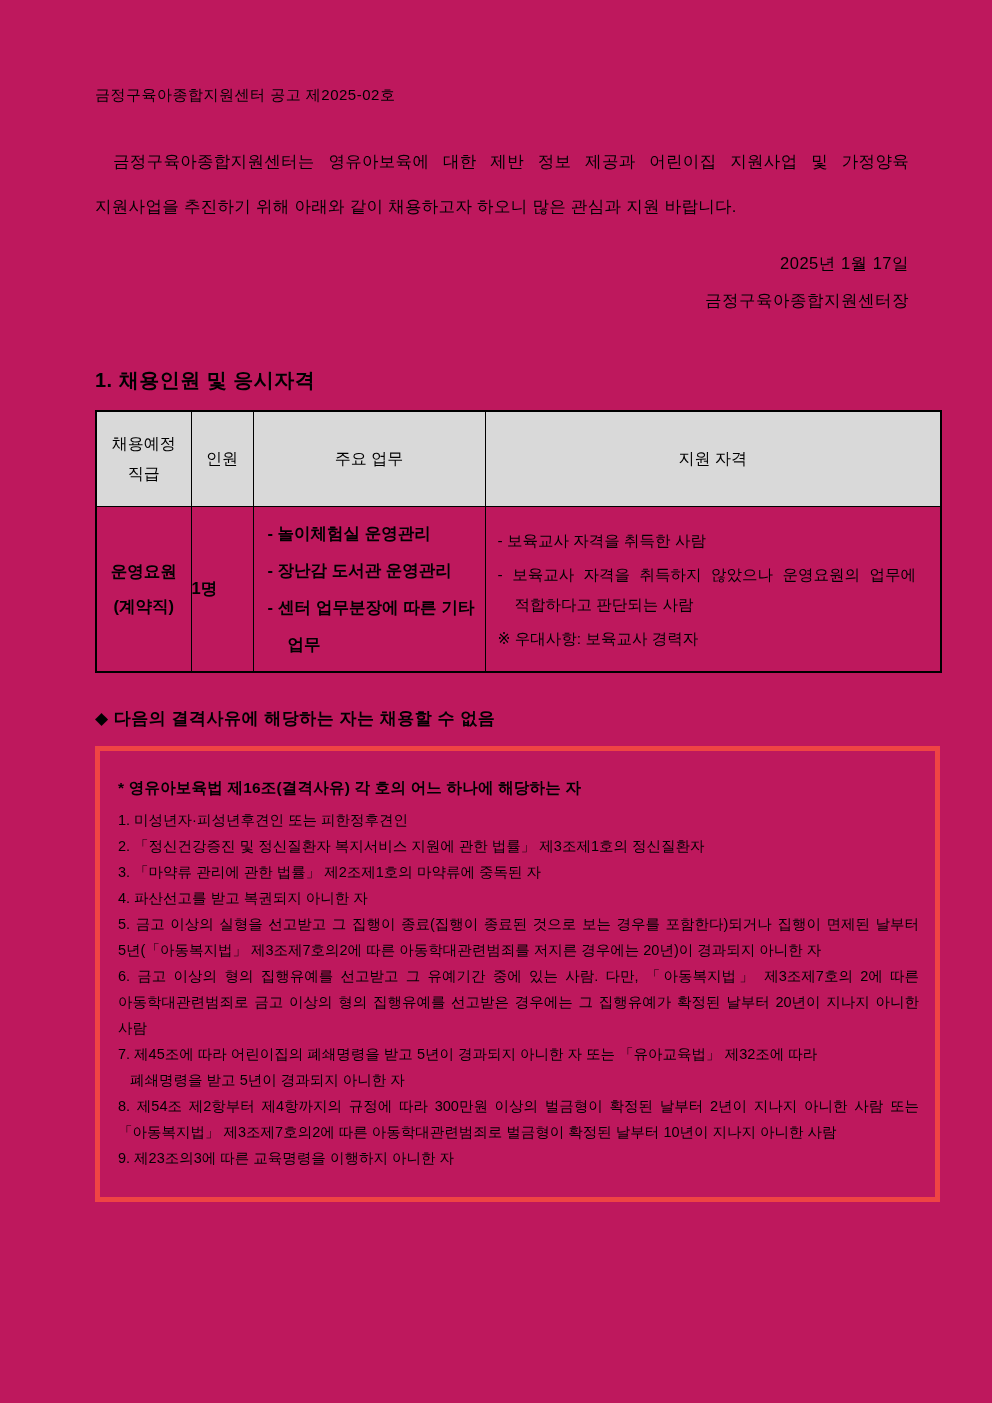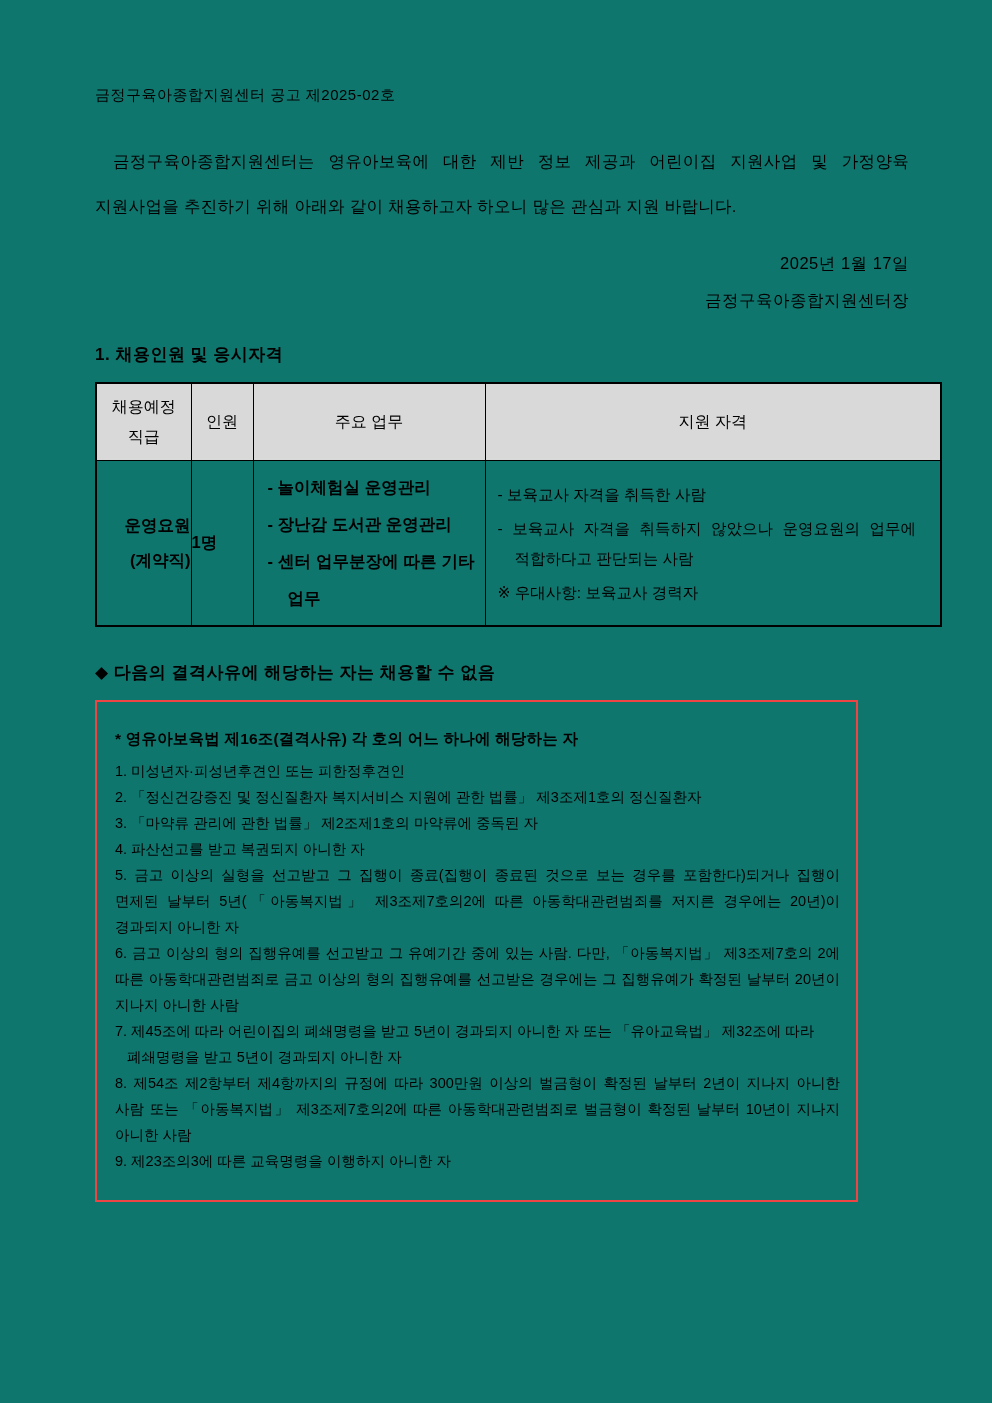--- a/index.html
+++ b/index.html
@@ -2,21 +2,21 @@
 <html lang="ko"><head>
 <meta charset="utf-8">
 <style>
   * { margin: 0; padding: 0; box-sizing: border-box; }
   html, body { background: #ffffff; }
   .page {
     position: relative;
     width: 992px;
     height: 1403px;
     margin: 0 auto;
-    background: #0f766e;
+    background: #be185d;
     color: #000000;
     font-family: "Liberation Sans", "DejaVu Sans", sans-serif;
     overflow: hidden;
   }
   .content {
     padding: 86px 50px 0 95px;
   }
   .pre { white-space: pre-line; }
 
   .notice-number {
@@ -42,22 +42,22 @@
   }
   .date-block {
     margin-top: 16px;
     padding-right: 33px;
     text-align: right;
     font-size: 16.5px;
     line-height: 37px;
     letter-spacing: 0.5px;
   }
   .sec-heading {
-    margin-top: 24px;
-    font-size: 17px;
+    margin-top: 48px;
+    font-size: 20px;
     font-weight: bold;
     letter-spacing: 0.5px;
   }
   .sub-heading {
     margin-top: 14px;
     font-size: 17px;
     font-weight: bold;
     letter-spacing: 0.5px;
   }
 
@@ -70,26 +70,26 @@
   }
   table.recruit th, table.recruit td {
     border: 1px solid #000;
     vertical-align: middle;
   }
   table.recruit thead th {
     background: #d9d9d9;
     font-weight: normal;
     font-size: 16px;
     line-height: 30px;
-    height: 77px;
+    height: 95px;
     text-align: center;
   }
   table.recruit tbody tr { height: 148px; }
   td.cell-position {
-    text-align: right;
+    text-align: center;
     font-weight: bold;
     font-size: 16.5px;
     line-height: 35px;
   }
   td.cell-count {
     font-weight: bold;
     font-size: 16.5px;
   }
   td.cell-duties { padding: 8px 10px 8px 14px; }
   .duty {
@@ -114,22 +114,22 @@
   .qual-note {
     font-size: 15.5px;
     line-height: 30px;
     word-break: keep-all;
   }
 
   .sub-heading-2 { margin-top: 34px; }
 
   .disq-box {
     margin-top: 16px;
-    width: 763px;
-    border: 2px solid #ef4444;
+    width: 845px;
+    border: 5px solid #ef4444;
     padding: 22px 16px 26px 18px;
   }
   .disq-heading {
     font-size: 15.5px;
     font-weight: bold;
     line-height: 30px;
     margin-bottom: 4px;
     letter-spacing: 0.2px;
     word-break: keep-all;
   }

